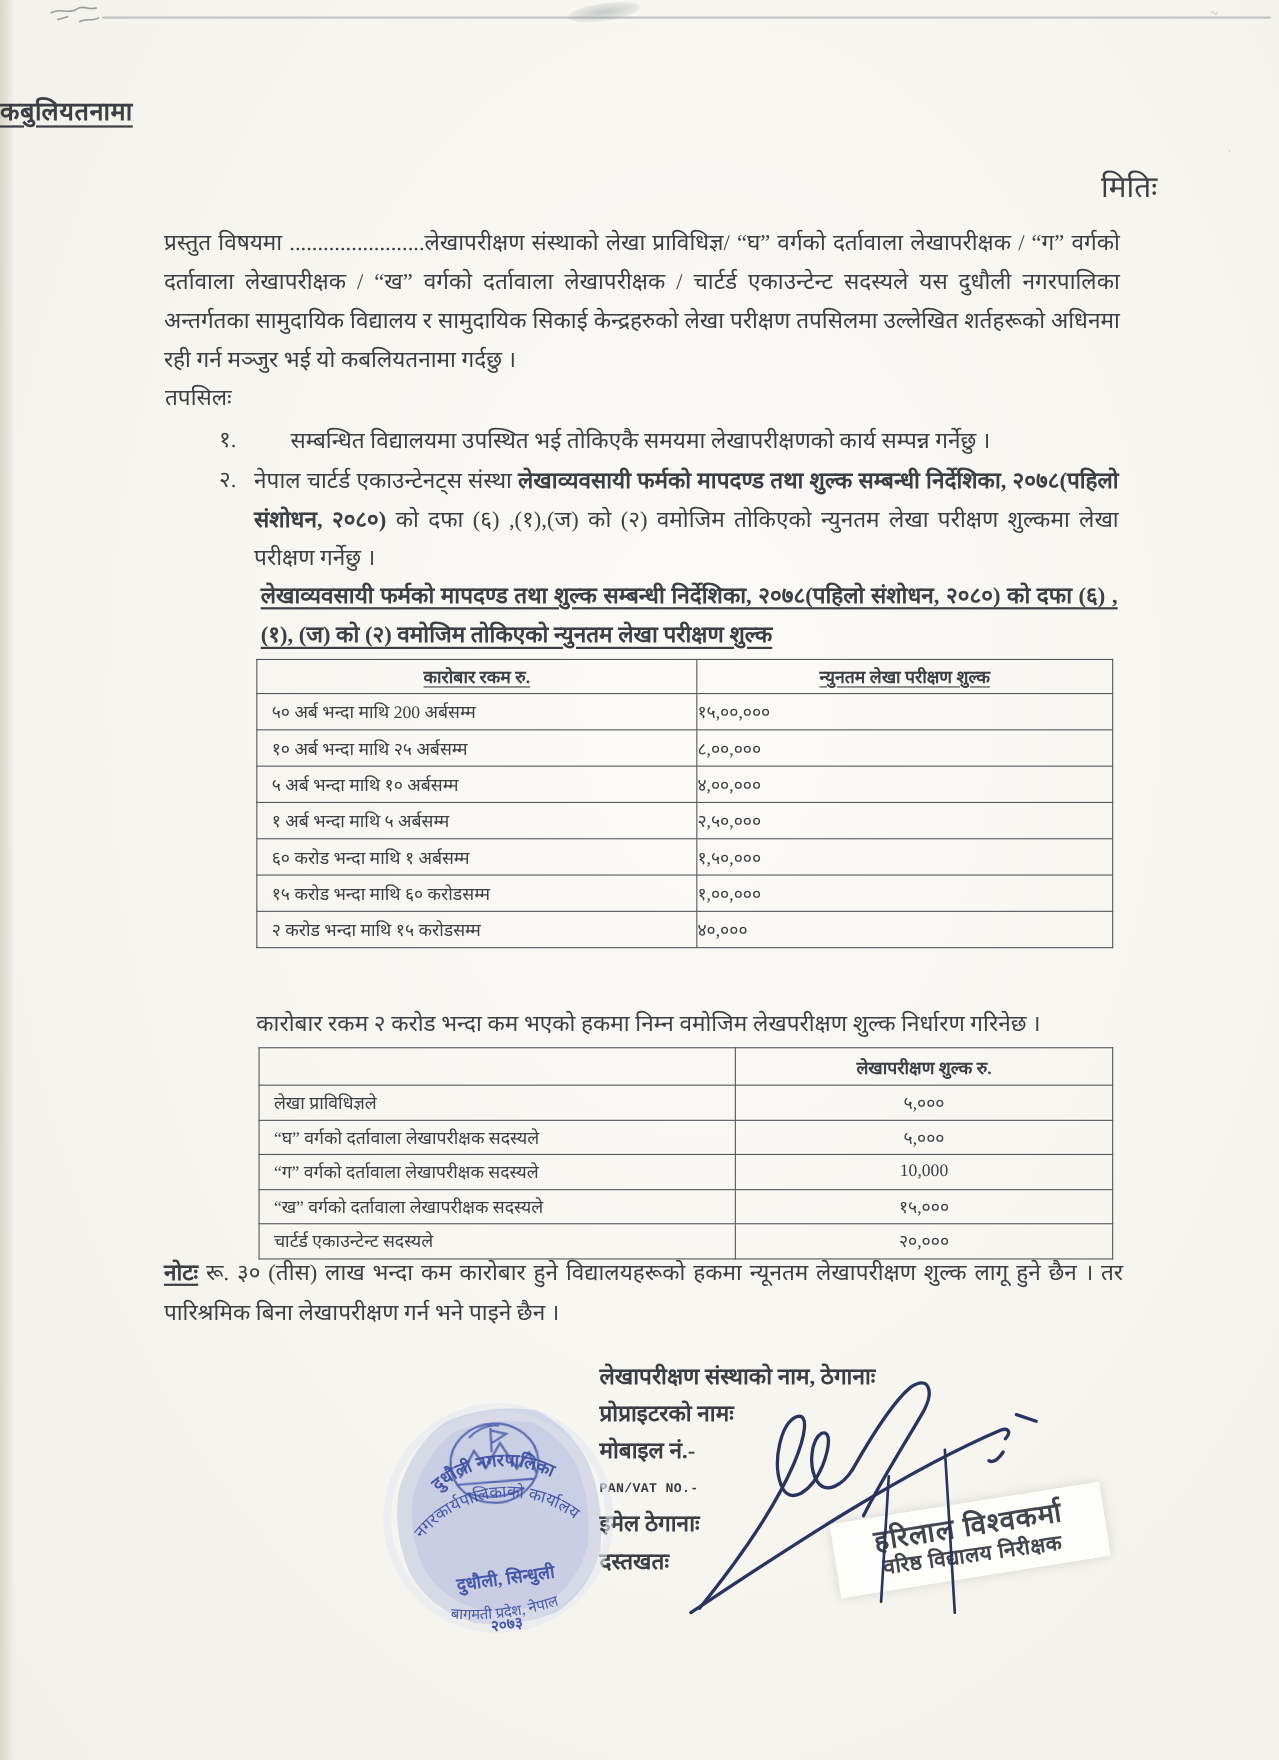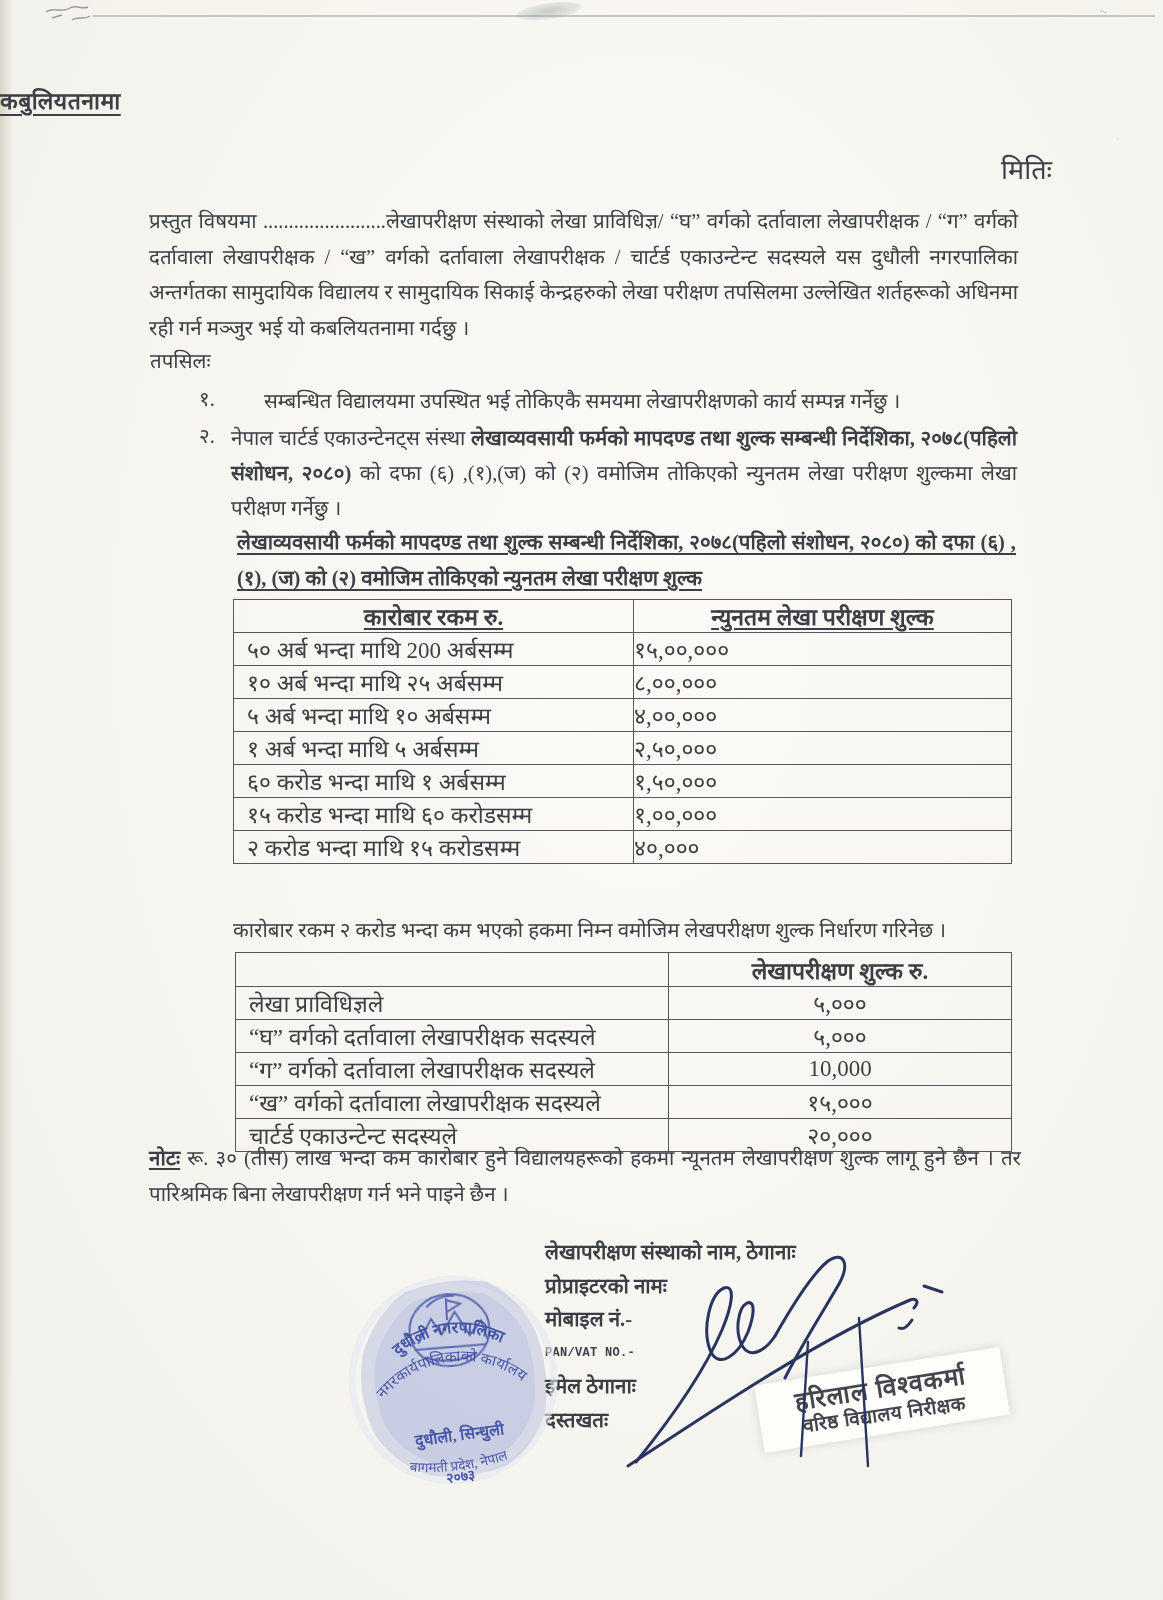--- a/index.html
+++ b/index.html
@@ -35,21 +35,21 @@
 
   .li-num{position:absolute;font-size:20.5px;}
   .li-body{position:absolute;font-size:20.5px;line-height:35px;text-align:justify;}
   b.ink{font-weight:bold;}
 
   .tbl-heading{position:absolute;left:237px;top:524px;width:779px;
     font-size:20.5px;font-weight:bold;line-height:36px;text-align:justify;
     text-decoration:underline;text-underline-offset:4px;text-decoration-thickness:1.5px;}
 
   table{border-collapse:collapse;position:absolute;table-layout:fixed;}
-  td{border:1.6px solid #54585e;font-size:23px;padding:0 0 0 13px;color:#3c4045;
+  td{border:1.6px solid #54585e;font-size:16px;padding:0 0 0 13px;color:#3c4045;
      height:33px;overflow:hidden;white-space:nowrap;}
   .t1{left:233px;top:599px;width:778px;}
   .t1 .c1{width:400px;}
   .t1 .c2{width:378px;text-align:left;padding:0;}
   .t1 .hdr td{font-weight:bold;text-align:center;padding:0;height:31px;
      text-decoration:underline;text-underline-offset:3px;}
   .t2{left:235px;top:952px;width:776px;}
   .t2 .c1{width:433px;}
   .t2 .c2{width:343px;text-align:center;padding:0;}
   .t2 .hdr td{font-weight:bold;text-align:center;padding:0;height:34px;text-decoration:none;}

